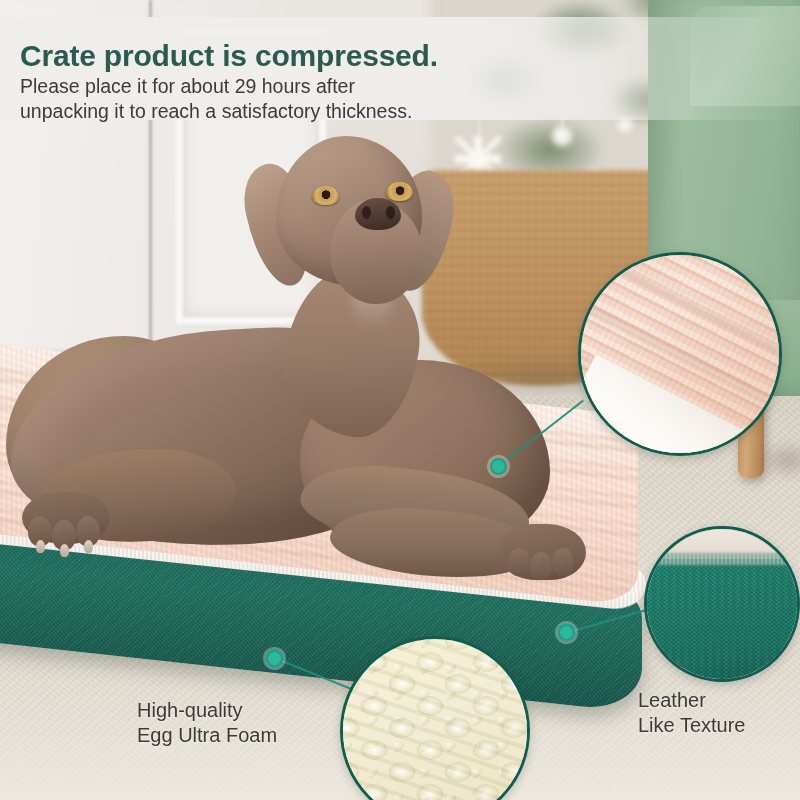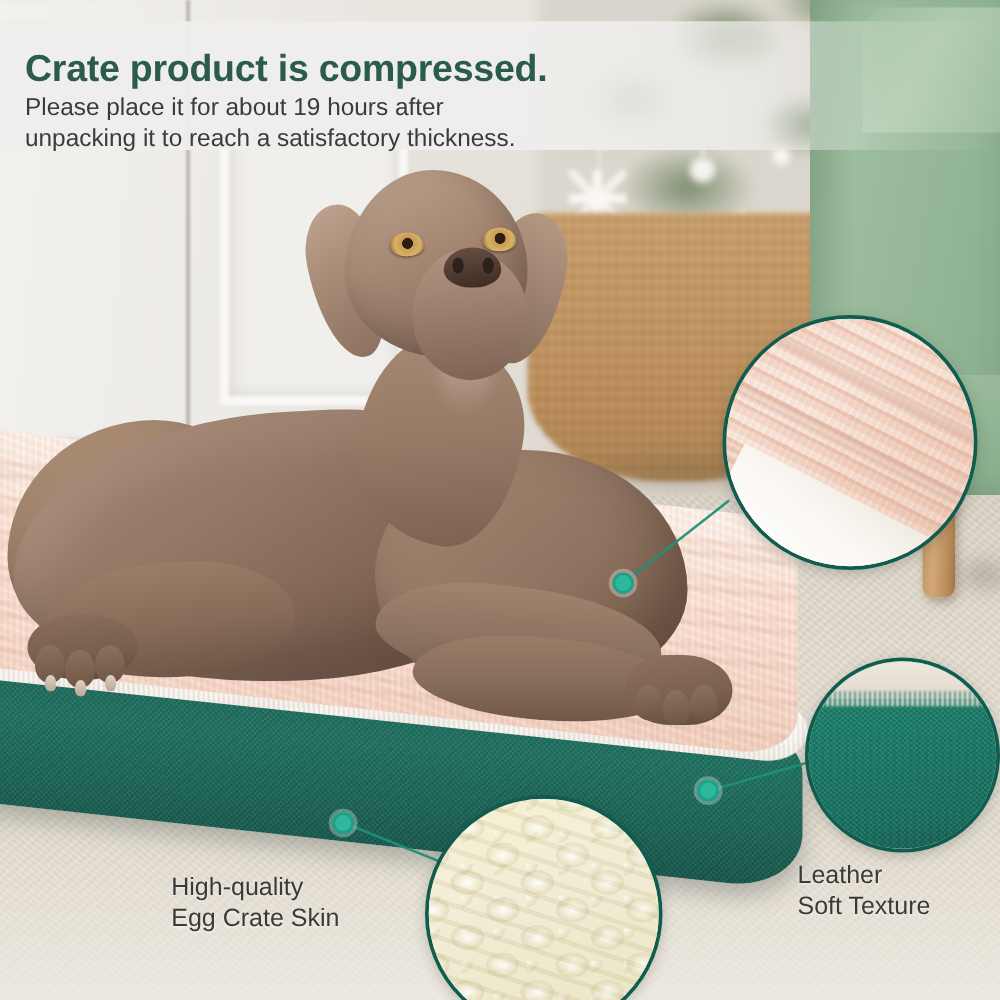--- a/index.html
+++ b/index.html
@@ -545,23 +545,23 @@
     <div class="c-leather-fuzz"></div>
   </div>
 
   <div class="callout-circle c-foam">
     <div class="c-foam-inner"></div>
     <div class="c-foam-bumps"></div>
     <div class="c-foam-shade"></div>
   </div>
 
   <div class="clabel cl-leather">Leather
-Soft Texture</div>
+Like Texture</div>
   <div class="clabel cl-foam">High-quality
-Egg Crate Skin</div>
+Egg Ultra Foam</div>
 
   <div class="banner">
     <div class="banner-h1">Crate product is compressed.</div>
-    <div class="banner-p">Please place it for about 19 hours after
+    <div class="banner-p">Please place it for about 29 hours after
 unpacking it to reach a satisfactory thickness.</div>
   </div>
 
 </div>
 
 </body></html>

